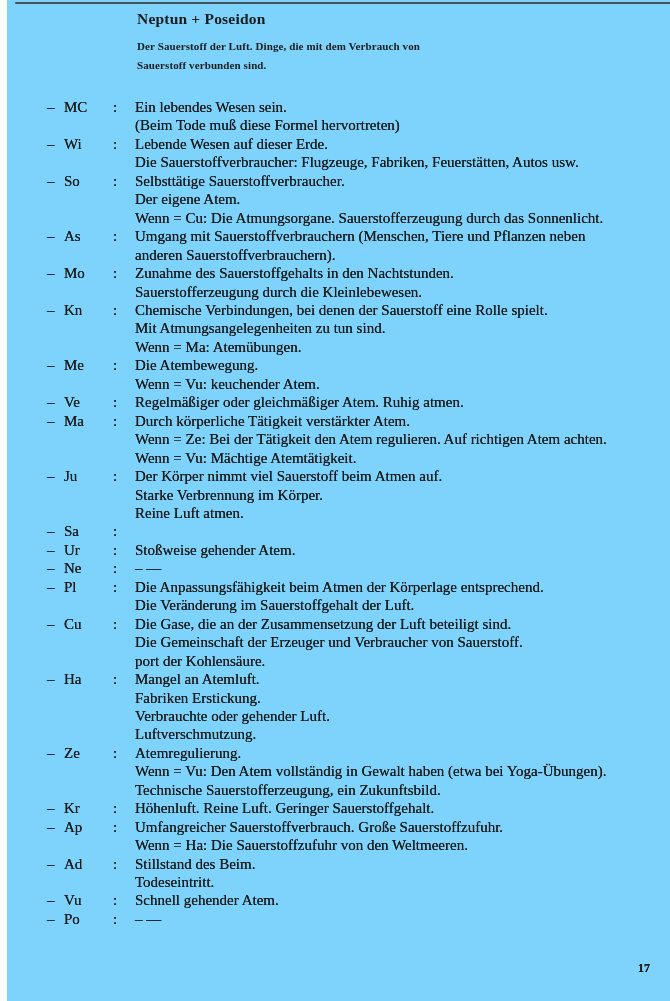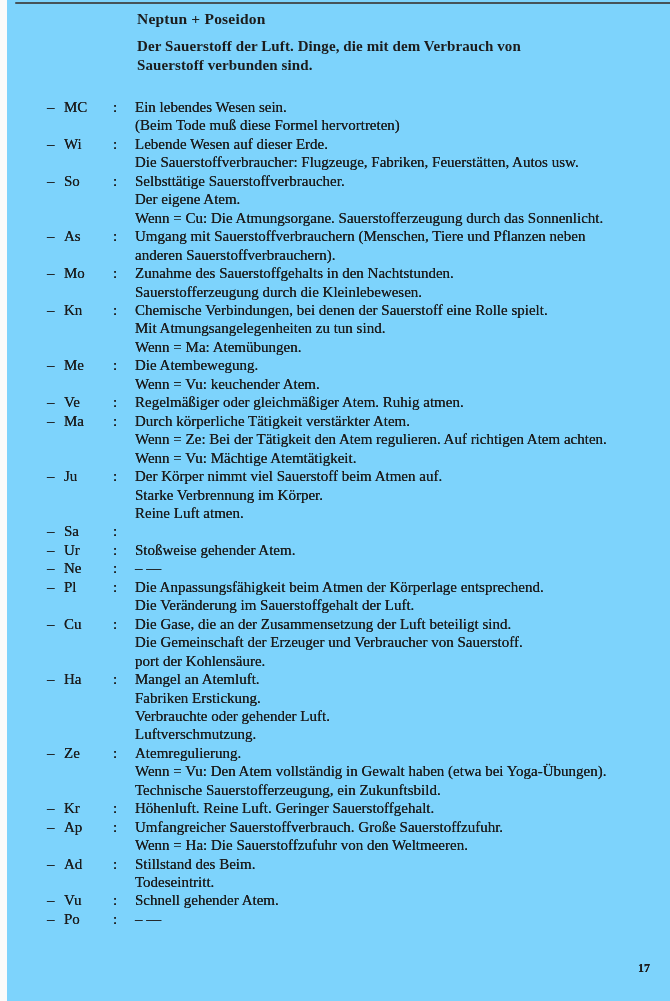--- a/index.html
+++ b/index.html
@@ -24,21 +24,21 @@
     position:absolute;right:0px;bottom:0px;width:4px;height:17px;
     background:#141414;
   }
   .title{
     position:absolute;left:130px;top:10px;
     font-size:15.5px;font-weight:700;letter-spacing:.2px;
     white-space:nowrap;
   }
   .subtitle{
     position:absolute;left:130px;top:37px;
-    font-size:15px;font-weight:700;line-height:19px;letter-spacing:.1px;
+    font-size:11px;font-weight:700;line-height:19px;letter-spacing:.1px;
     white-space:nowrap;
   }
   .entries{
     position:absolute;left:0;top:98px;width:670px;
     font-size:15px;line-height:18.45px;
     text-shadow:0 0 .4px currentColor;
   }
   .entry{display:flex;}
   .gutter{
     flex:0 0 128px;width:128px;box-sizing:border-box;

